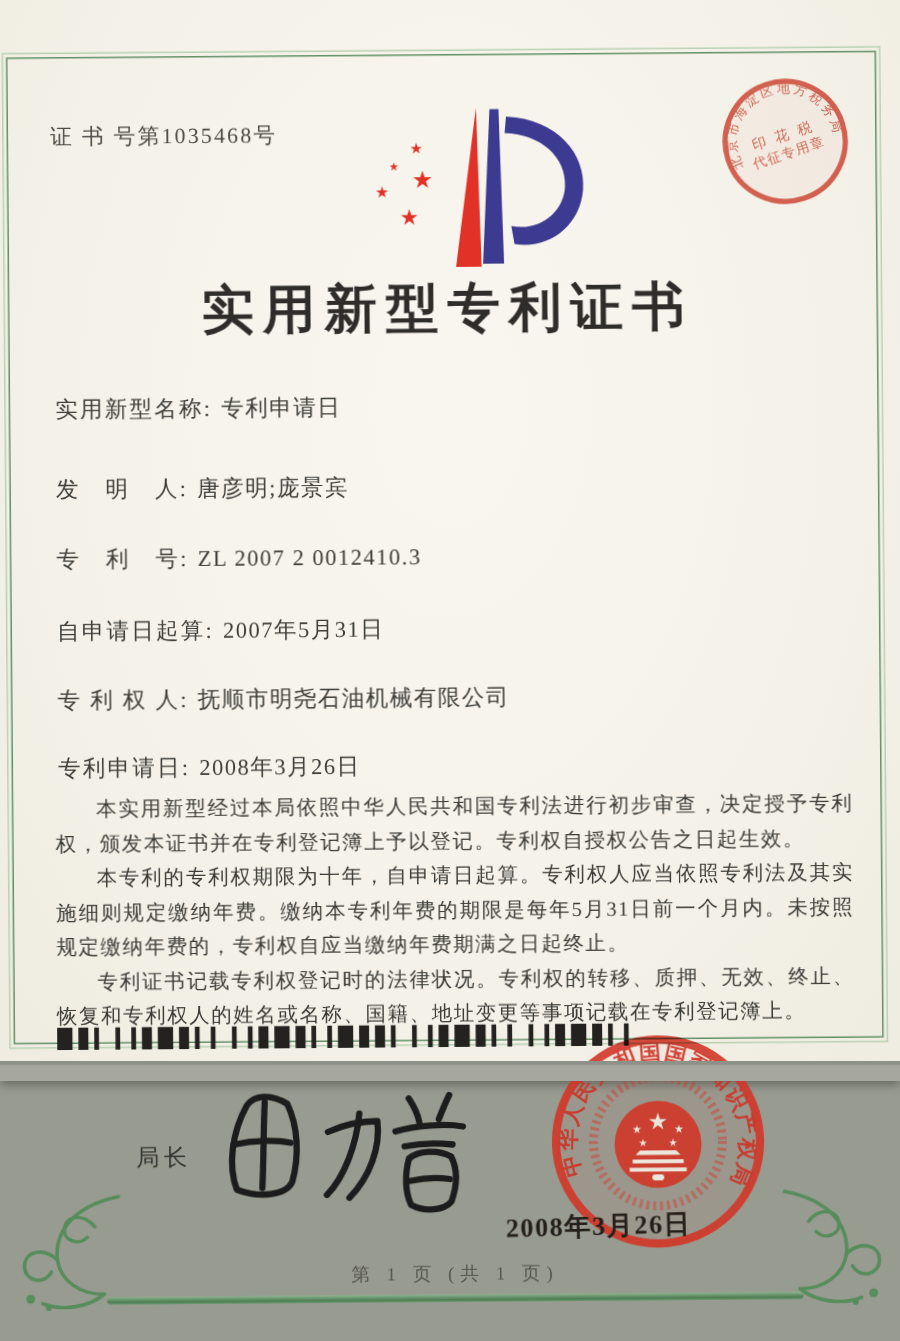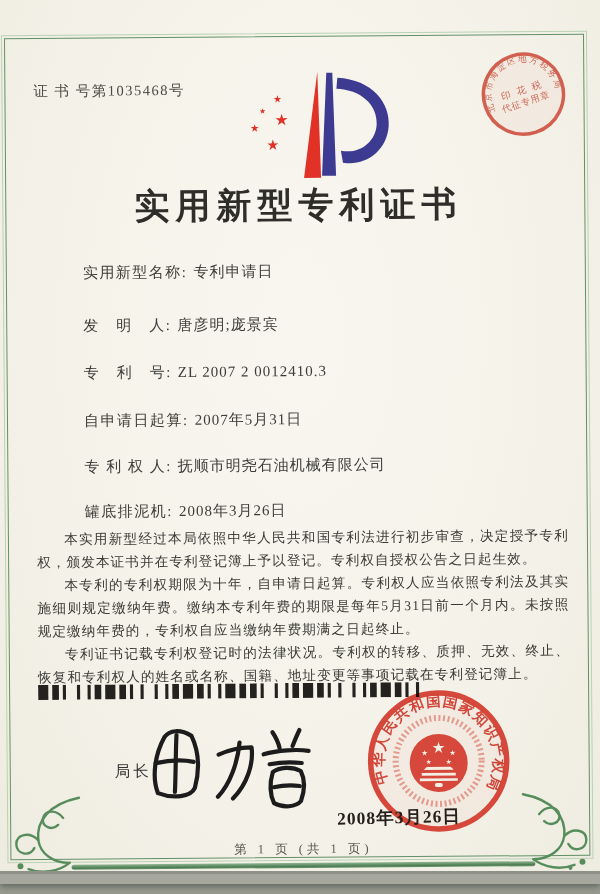--- a/index.html
+++ b/index.html
@@ -2,47 +2,47 @@
 <html><head>
 <meta charset="utf-8">
 <style>
   html,body{margin:0;padding:0;}
   body{
     width:600px;height:894px;position:relative;overflow:hidden;
     background:#989b90;
     font-family:"Liberation Serif","DejaVu Serif",serif;
   }
   .paper{
-    position:absolute;left:0;top:0;width:600px;height:884px;
+    position:absolute;left:0;top:0;width:600px;height:720px;
     background:radial-gradient(ellipse at 50% 38%, #f8f6ef 0%, #f4f2e8 62%, #eeece0 100%);
     box-shadow:0 3px 6px rgba(40,45,38,.45);
   }
   .scan-edge{position:absolute;left:0;right:0;bottom:0;height:10px;background:#a6a89d;border-top:3px solid #8e9187;}
   .content{position:absolute;inset:0;transform:rotate(-0.45deg);transform-origin:300px 420px;}
   .frame{
     position:absolute;left:7px;top:36px;right:13px;bottom:26px;
     border:1px solid #639067;outline:1px solid #b9d2b4;outline-offset:2px;
     pointer-events:none;
   }
   .cert-number{position:absolute;left:36px;top:80px;font-size:14.5px;letter-spacing:1.5px;color:#4b4b46;}
   .logo{position:absolute;left:245px;top:70px;width:150px;height:112px;}
   .doc-title{
     position:absolute;left:0;right:0;top:182px;text-align:center;
     font-size:35px;font-weight:700;letter-spacing:6px;color:#2e2d2a;
   }
   .field-row{position:absolute;left:38px;font-size:15px;color:#3d3d39;letter-spacing:1px;white-space:nowrap;}
-  .f-label{letter-spacing:1.5px;margin-left:46px;}
+  .f-label{letter-spacing:1.5px;}
   .f-value{margin-left:6px;}
   .paragraphs{
     position:absolute;left:36px;right:32px;top:526px;
     font-size:13.6px;line-height:23px;color:#3a3a36;text-align:justify;letter-spacing:1.1px;
   }
   .paragraphs p{margin:0;text-indent:2em;}
   .barcode{position:absolute;left:36px;top:683px;width:392px;height:15px;}
-  .sig-title{position:absolute;left:88px;top:760px;font-size:15.5px;letter-spacing:3px;color:#33332f;margin-left:24px;}
+  .sig-title{position:absolute;left:88px;top:760px;font-size:15.5px;letter-spacing:3px;color:#33332f;}
   .signature{position:absolute;left:132px;top:722px;width:195px;height:102px;}
   .office-seal{position:absolute;left:360px;top:686px;width:152px;height:152px;opacity:.9;mix-blend-mode:multiply;}
   .seal-date{
     position:absolute;left:334px;top:806px;font-size:17.5px;font-weight:700;
     color:#241f1a;letter-spacing:1px;transform:rotate(-1deg);
   }
   .tax-stamp{position:absolute;left:476px;top:46px;width:100px;height:100px;opacity:.85;transform:rotate(-18deg);}
   .footer{position:absolute;left:0;right:0;top:841px;text-align:center;font-size:12.5px;letter-spacing:4px;color:#56564c;}
   .bottom-rule{
     position:absolute;left:68px;right:68px;top:863px;height:5px;border-radius:3px;
@@ -89,21 +89,21 @@
     <div class="field-row" style="top:362px">
       <span class="f-label">专　利　号:</span><span class="f-value">ZL 2007 2 0012410.3</span>
     </div>
     <div class="field-row" style="top:410px">
       <span class="f-label">自申请日起算:</span><span class="f-value">2007年5月31日</span>
     </div>
     <div class="field-row" style="top:456px">
       <span class="f-label">专 利 权 人:</span><span class="f-value">抚顺市明尧石油机械有限公司</span>
     </div>
     <div class="field-row" style="top:501px">
-      <span class="f-label">罐底排泥机:</span><span class="f-value">2008年3月26日</span>
+      <span class="f-label">专利申请日:</span><span class="f-value">2008年3月26日</span>
     </div>
 
     <div class="paragraphs">
       <p>本实用新型经过本局依照中华人民共和国专利法进行初步审查，决定授予专利权，颁发本证书并在专利登记簿上予以登记。专利权自授权公告之日起生效。</p>
       <p>本专利的专利权期限为十年，自申请日起算。专利权人应当依照专利法及其实施细则规定缴纳年费。缴纳本专利年费的期限是每年5月31日前一个月内。未按照规定缴纳年费的，专利权自应当缴纳年费期满之日起终止。</p>
       <p>专利证书记载专利权登记时的法律状况。专利权的转移、质押、无效、终止、恢复和专利权人的姓名或名称、国籍、地址变更等事项记载在专利登记簿上。</p>
     </div>
 
     <svg class="barcode" viewBox="0 0 392 15" preserveAspectRatio="none">
         <rect x="0.00" y="0" width="10.19" height="15" fill="#23221f"></rect>

